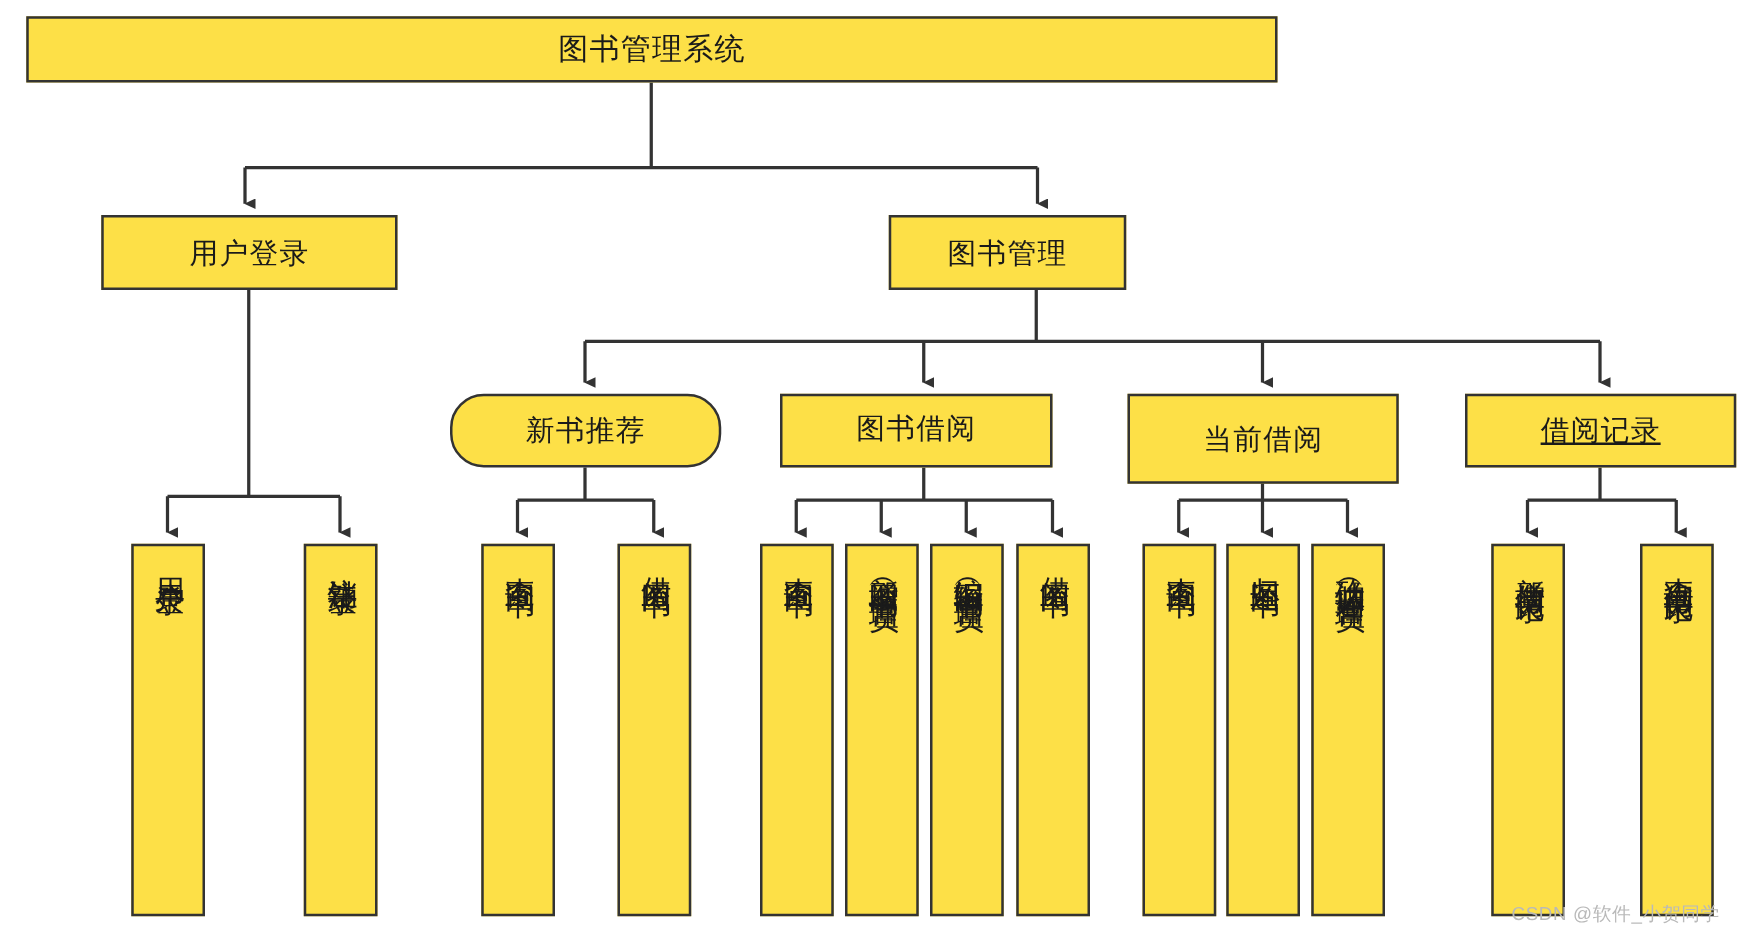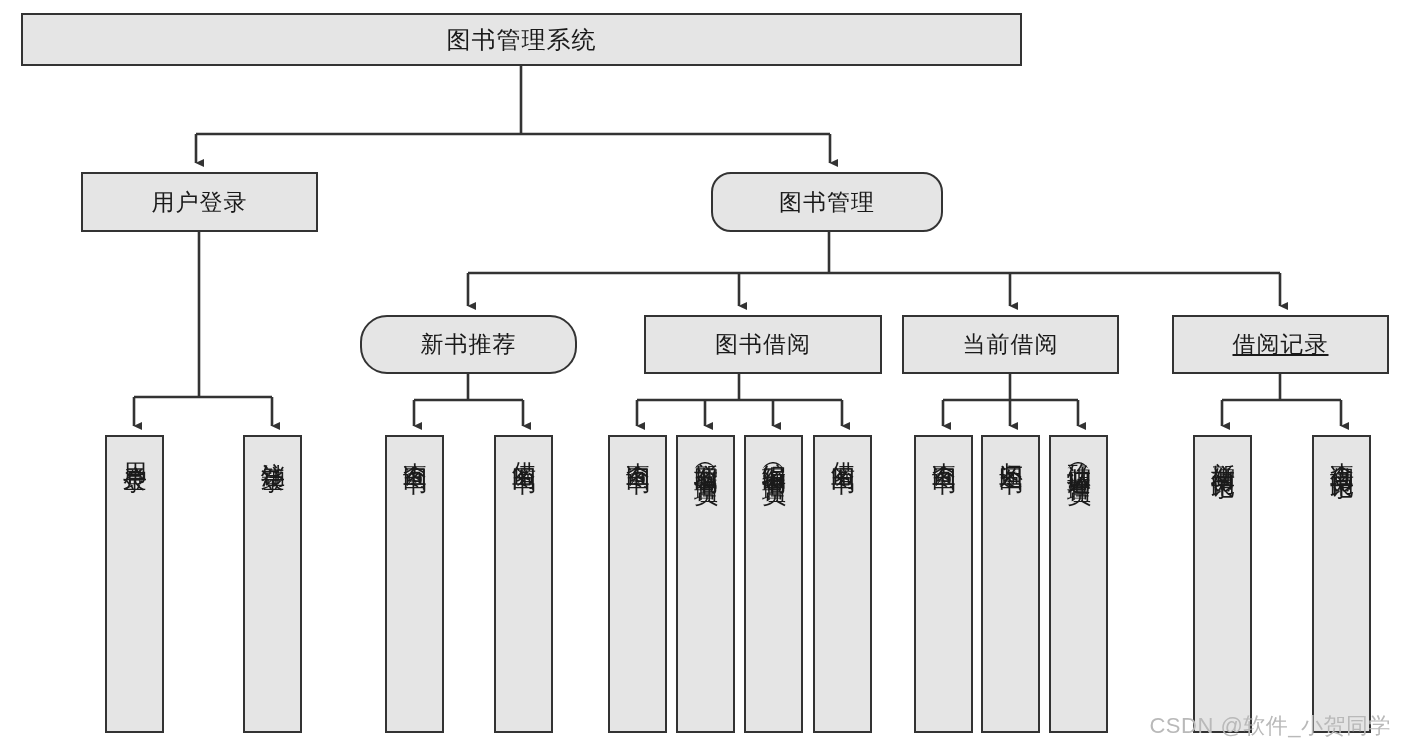--- a/index.html
+++ b/index.html
@@ -22,21 +22,21 @@
     position: absolute;
     left: 0;
     top: 0;
     width: 1405px;
     height: 747px;
     pointer-events: none;
   }
   .node {
     position: absolute;
     box-sizing: border-box;
-    background: #e5e5e5;
+    background: #fde047;
     border: 2px solid #333333;
     display: flex;
     align-items: center;
     justify-content: center;
     color: #1a1a1a;
   }
   .node-label {
     display: block;
     text-align: center;
     line-height: 1.05;
@@ -57,23 +57,23 @@
     font-size: 24px;
     line-height: 1.12;
     letter-spacing: 3px;
     white-space: nowrap;
   }
   .node.root .node-label {
     font-size: 24px;
   }
   #watermark {
     position: absolute;
-    right: 14px;
+    right: 29px;
     bottom: 6px;
-    font-size: 22px;
+    font-size: 15px;
     color: #b9b9b9;
     letter-spacing: 0.5px;
     white-space: nowrap;
     user-select: none;
   }
 </style>
 </head>
 <body>
 
 <div id="diagram-root">
@@ -129,33 +129,33 @@
   </svg>
 
   <div class="node horizontal root" style="left:21px; top:13px; width:1001px; height:53px;">
     <span class="node-label">图书管理系统</span>
   </div>
 
   <div class="node horizontal" style="left:81px; top:172px; width:237px; height:60px;">
     <span class="node-label">用户登录</span>
   </div>
 
-  <div class="node horizontal" style="left:711px; top:172px; width:232px; height:60px;border-radius:20px;">
+  <div class="node horizontal" style="left:711px; top:172px; width:190px; height:60px;">
     <span class="node-label">图书管理</span>
   </div>
 
   <div class="node horizontal" style="left:360px; top:315px; width:217px; height:59px;border-radius:27px;">
     <span class="node-label">新书推荐</span>
   </div>
 
-  <div class="node horizontal" style="left:644px; top:315px; width:238px; height:59px;">
+  <div class="node horizontal" style="left:624px; top:315px; width:218px; height:59px;font-family:Liberation Mono, monospace;">
     <span class="node-label">图书借阅</span>
   </div>
 
-  <div class="node horizontal" style="left:902px; top:315px; width:217px; height:59px;">
+  <div class="node horizontal" style="left:902px; top:315px; width:217px; height:72px;">
     <span class="node-label">当前借阅</span>
   </div>
 
   <div class="node horizontal" style="left:1172px; top:315px; width:217px; height:59px;text-decoration:underline;">
     <span class="node-label">借阅记录</span>
   </div>
 
   <div class="node vertical" style="left:105px; top:435px; width:59px; height:298px;">
     <span class="node-label">用户登录</span>
   </div>

